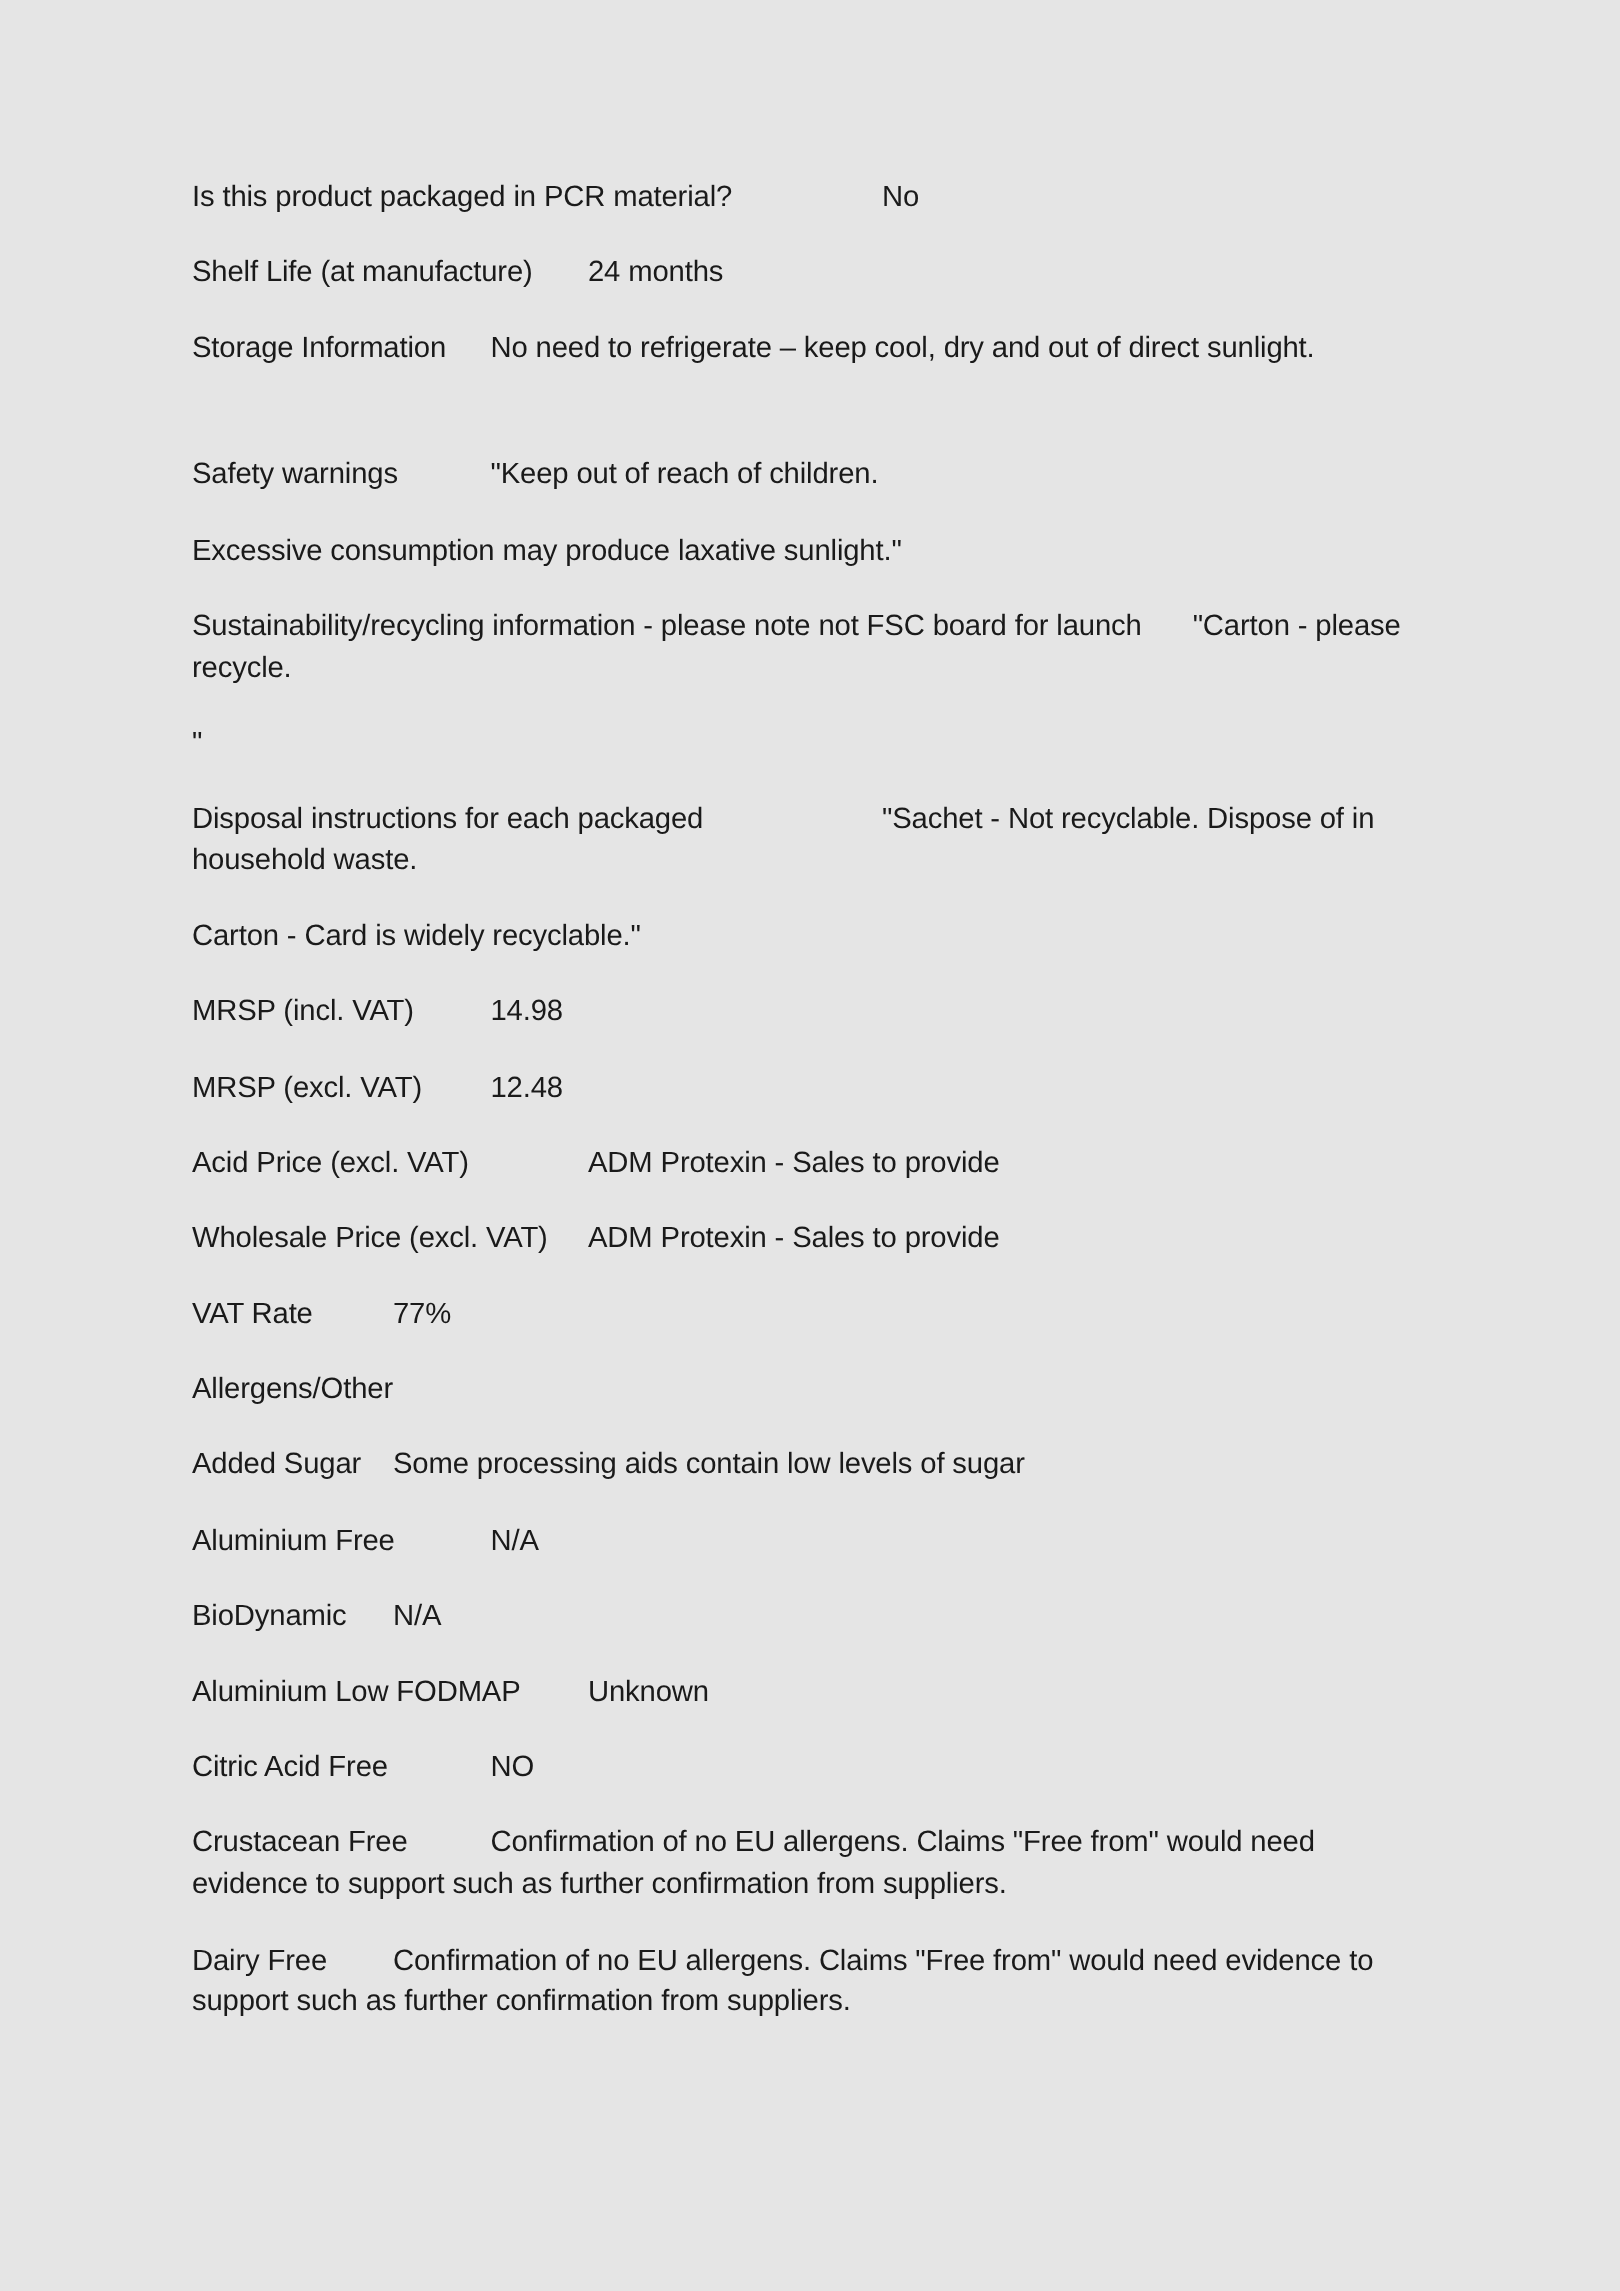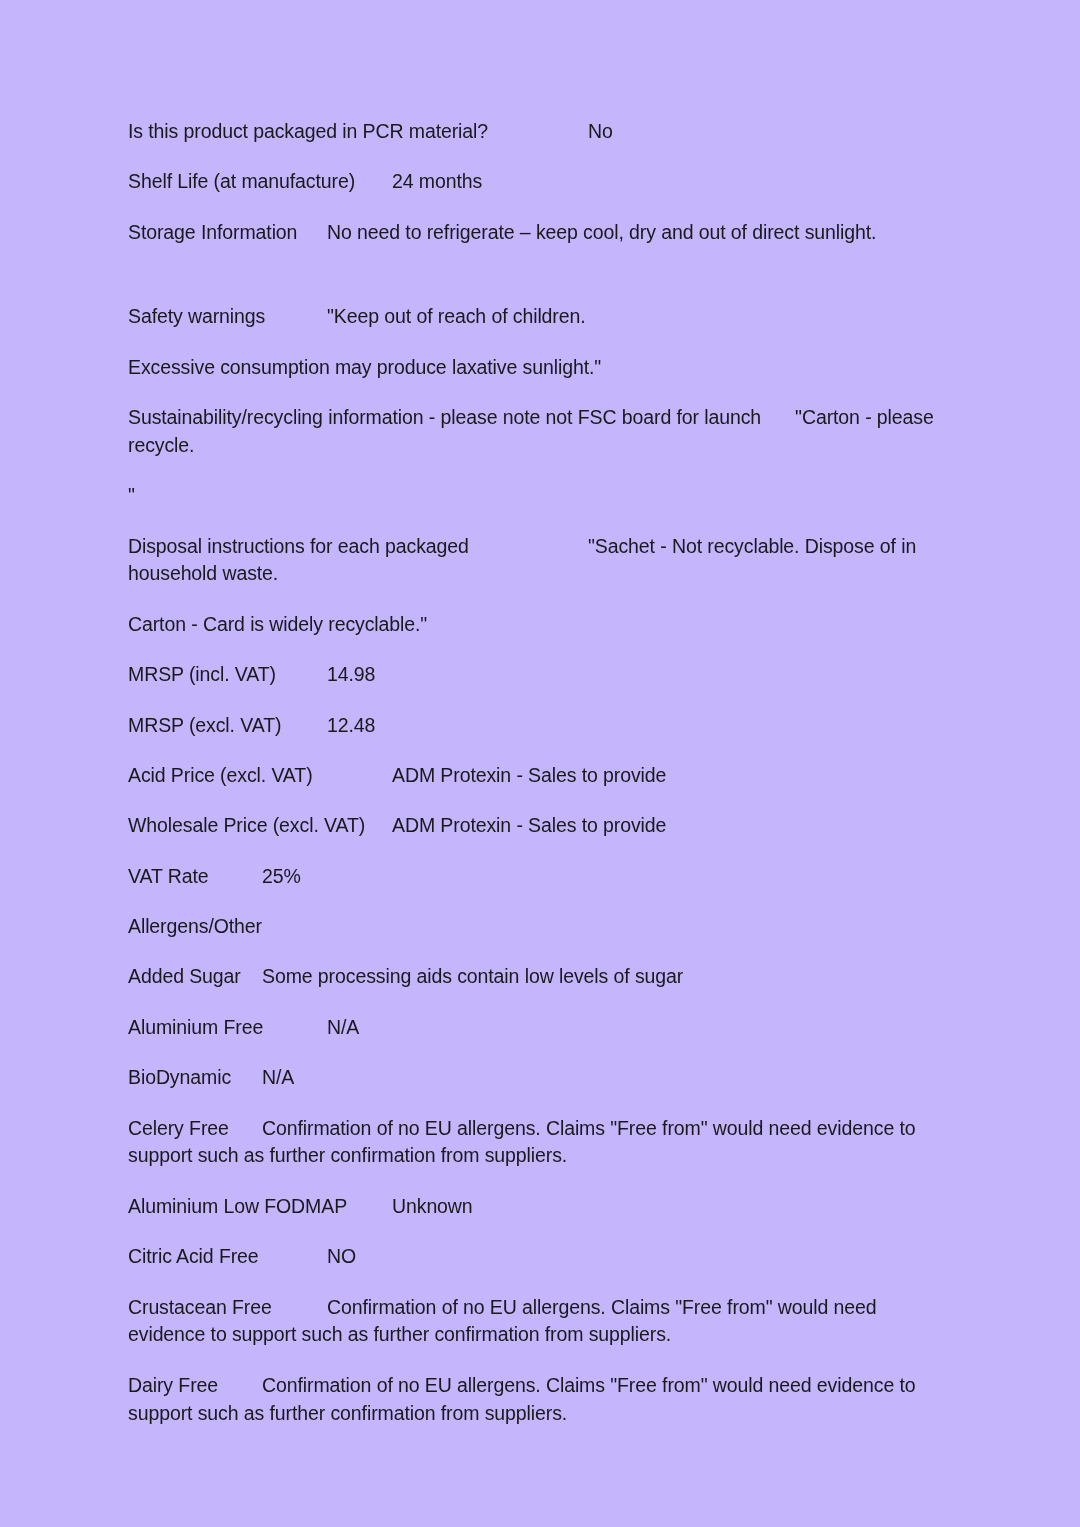--- a/index.html
+++ b/index.html
@@ -11,21 +11,21 @@
     width: 1080px;
     height: 1527px;
     font-family: "Liberation Sans", sans-serif;
     color: #1a1a1a;
     -webkit-font-smoothing: antialiased;
   }
   .page {
     position: relative;
     width: 1080px;
     height: 1527px;
-    background: #c4b5fd;
+    background: #e5e5e5;
     box-sizing: border-box;
     padding: 118px 125px 0 128px;
     overflow: hidden;
   }
   .doc-body {
     width: 828px;
   }
   
   .row {
     display: block;
@@ -118,43 +118,40 @@
 
     <p class="row flow">
       <span class="label stop-264">Acid Price (excl. VAT)</span><span class="value">ADM Protexin - Sales to provide</span>
     </p>
 
     <p class="row flow">
       <span class="label stop-264">Wholesale Price (excl. VAT)</span><span class="value">ADM Protexin - Sales to provide</span>
     </p>
 
     <p class="row flow">
-      <span class="label stop-134">VAT Rate</span><span class="value">25%</span>
+      <span class="label stop-134">VAT Rate</span><span class="value">77%</span>
     </p>
 
     <p class="row">
       <span class="label">Allergens/Other</span>
     </p>
 
     <p class="row flow">
       <span class="label stop-134">Added Sugar</span><span class="value">Some processing aids contain low levels of sugar</span>
     </p>
 
 
     <p class="row flow">
       <span class="label stop-199">Aluminium Free</span><span class="value">N/A</span>
     </p>
 
     <p class="row flow">
       <span class="label stop-134">BioDynamic</span><span class="value">N/A</span>
     </p>
 
-    <p class="row flow">
-      <span class="label stop-134">Celery Free</span><span class="value">Confirmation of no EU allergens. Claims "Free from" would need evidence to support such as further confirmation from suppliers.</span>
-    </p>
 
     <p class="row flow">
       <span class="label stop-264">Aluminium Low FODMAP</span><span class="value">Unknown</span>
     </p>
 
     <p class="row flow">
       <span class="label stop-199">Citric Acid Free</span><span class="value">NO</span>
     </p>
 
     <p class="row flow">

